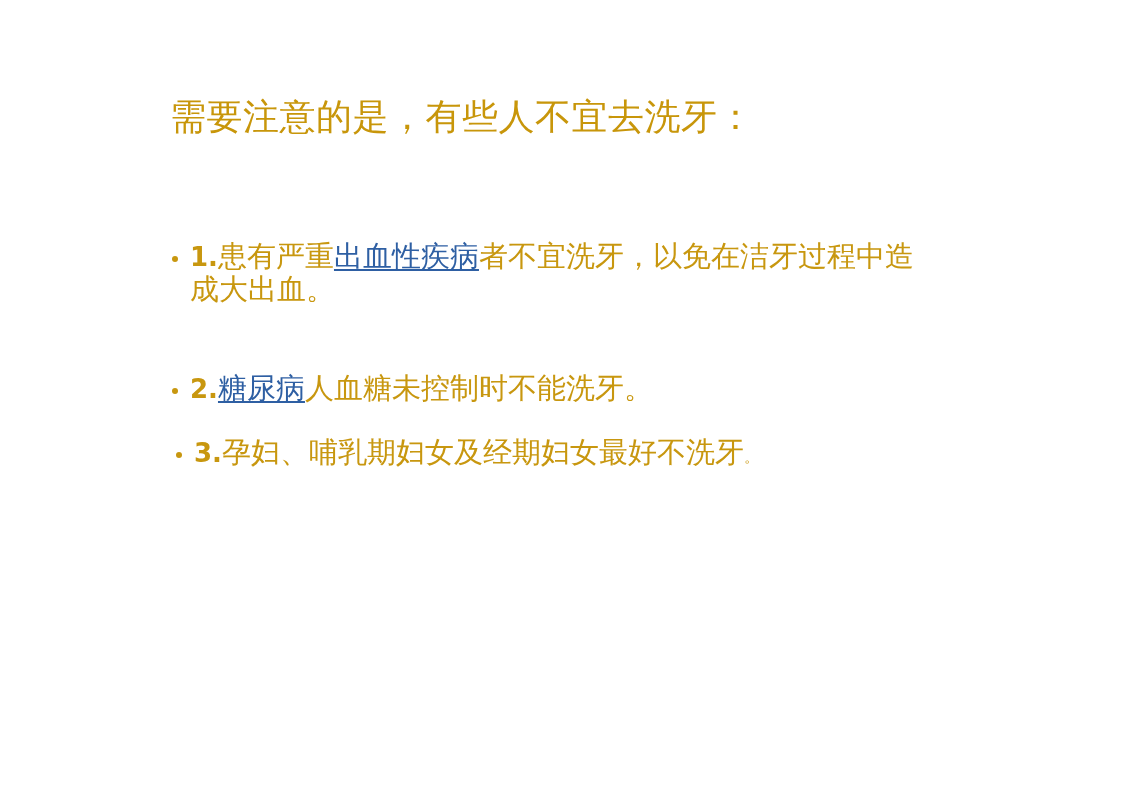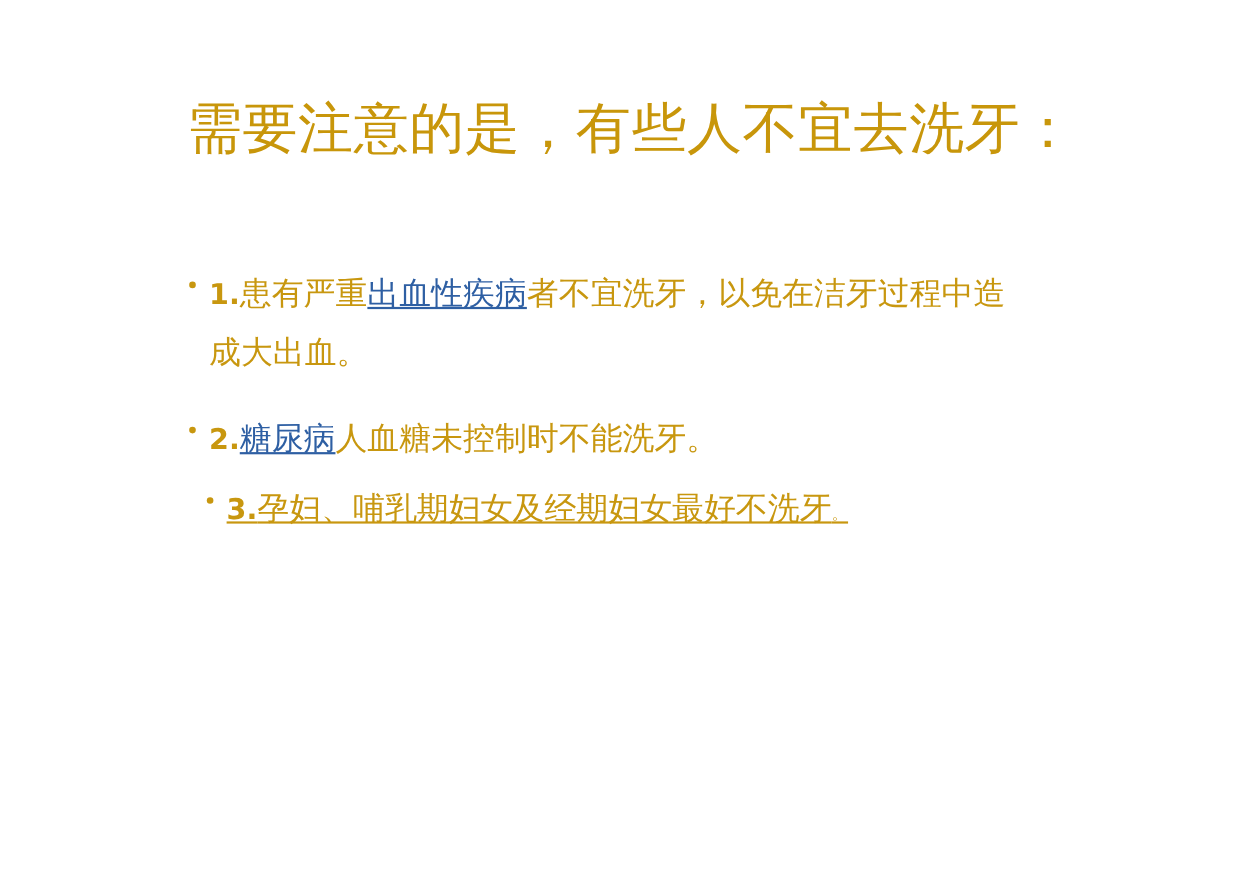--- a/index.html
+++ b/index.html
@@ -21,42 +21,42 @@
     background: #ffffff;
   }
 
   
   .slide-title {
     position: absolute;
     left: 170px;
     top: 84px;
     width: 870px;
     font-family: "DejaVu Serif", "Liberation Serif", serif;
-    font-size: 50px;
+    font-size: 36px;
     line-height: 66px;
     letter-spacing: 0.5px;
     color: #c8960a;
     white-space: nowrap;
   }
 
   
   .body-list {
     position: absolute;
     left: 168px;
     top: 240px;
     width: 800px;
   }
 
   .bullet-item {
     position: relative;
     display: block;
     padding-left: 22px;
     font-family: "DejaVu Serif", "Liberation Serif", serif;
     font-size: 29px;
-    line-height: 52px;
+    line-height: 32px;
     color: #c8970f;
   }
 
   .bullet-item .dot {
     position: absolute;
     left: 4px;
     top: 16px;
     width: 6px;
     height: 6px;
     border-radius: 50%;
@@ -81,21 +81,21 @@
   }
 
   .bullet-item .small-period {
     font-size: 15px;
     color: #c8970f;
   }
 
   
   #bullet-1 { position: absolute; left: 0; top: 0;   width: 730px; }
   #bullet-2 { position: absolute; left: 0; top: 132px; width: 730px; }
-  #bullet-3 { position: absolute; left: 16px; top: 196px; width: 730px; text-decoration: underline; }
+  #bullet-3 { position: absolute; left: 4px; top: 196px; width: 730px; }
 </style>
 </head>
 <body>
 
 <div class="slide">
 
   <div class="slide-title">需要注意的是，有些人不宜去洗牙：</div>
 
   <div class="body-list">
 

